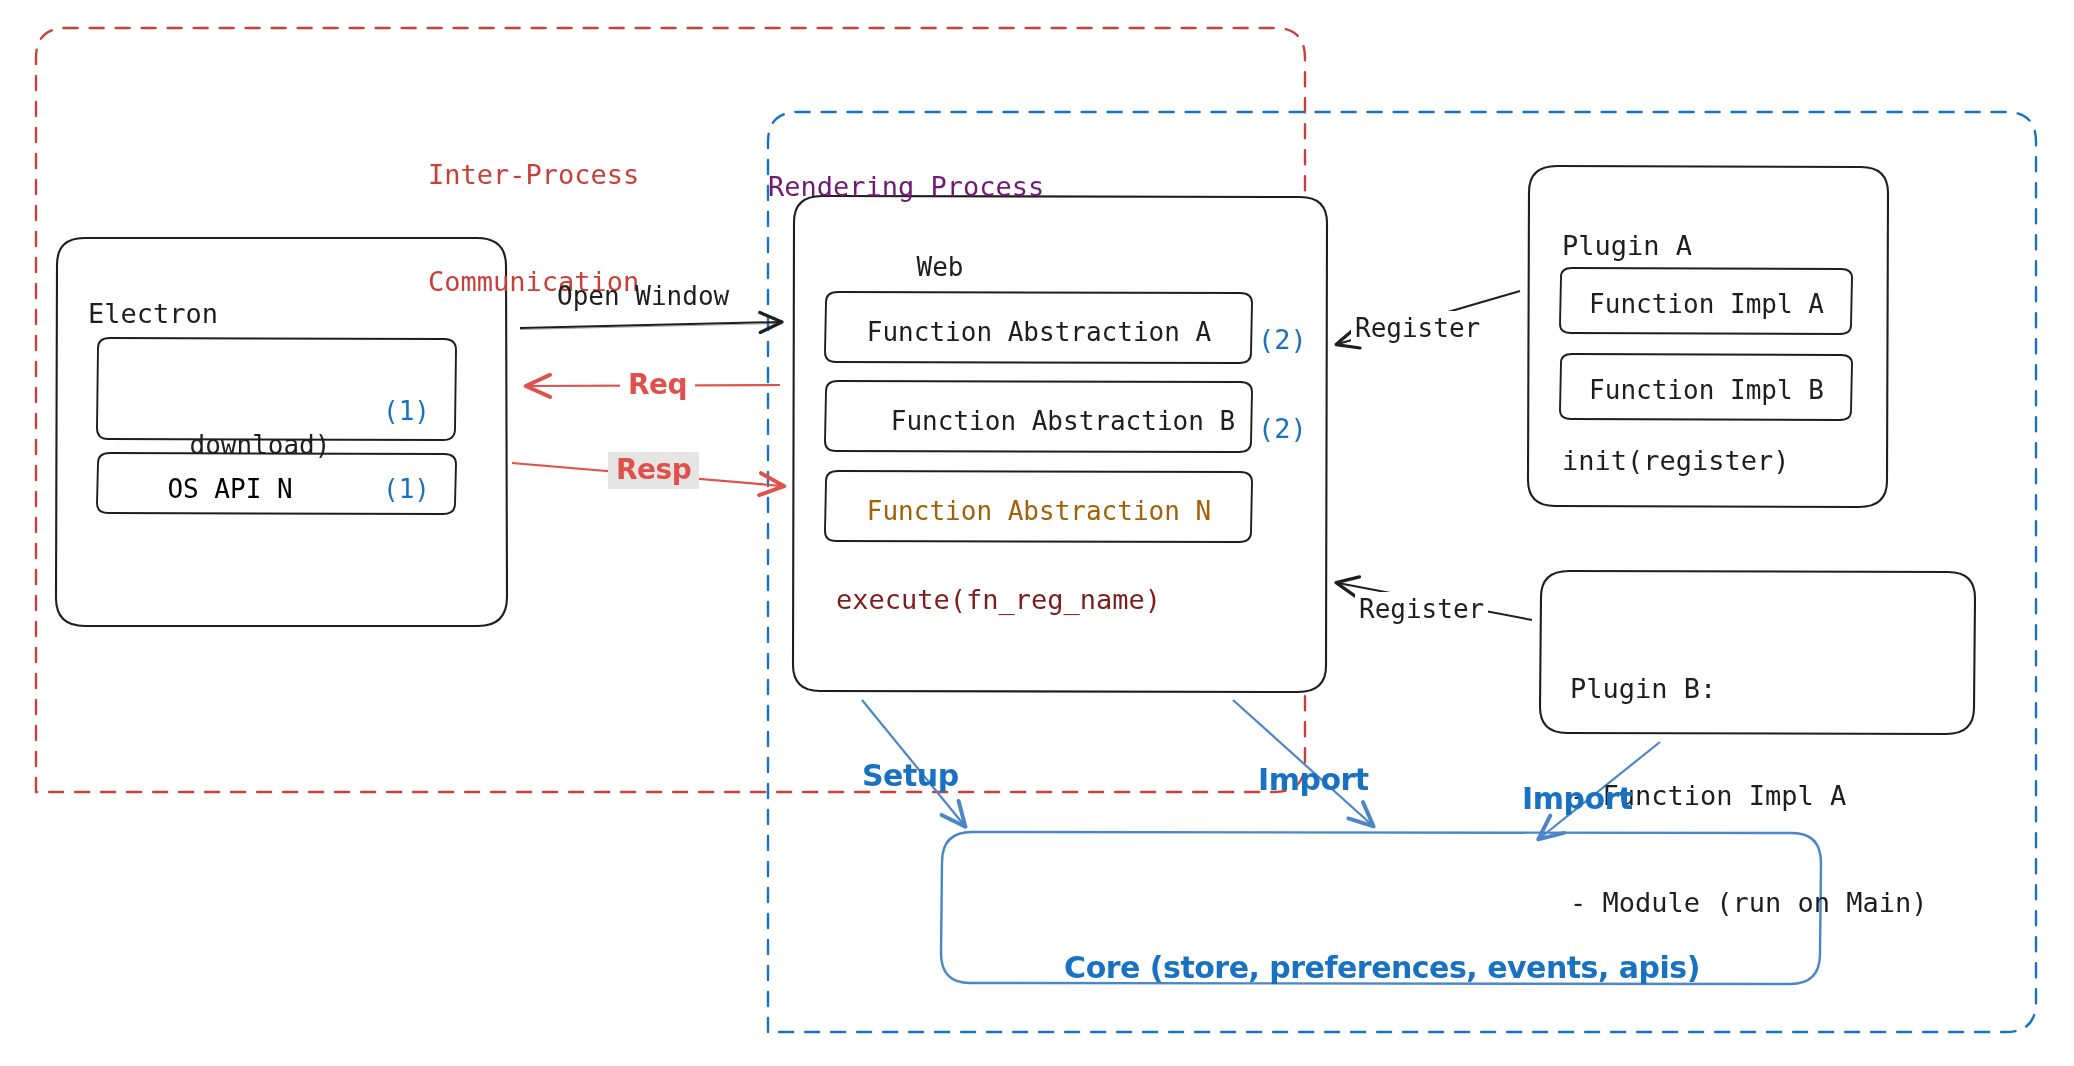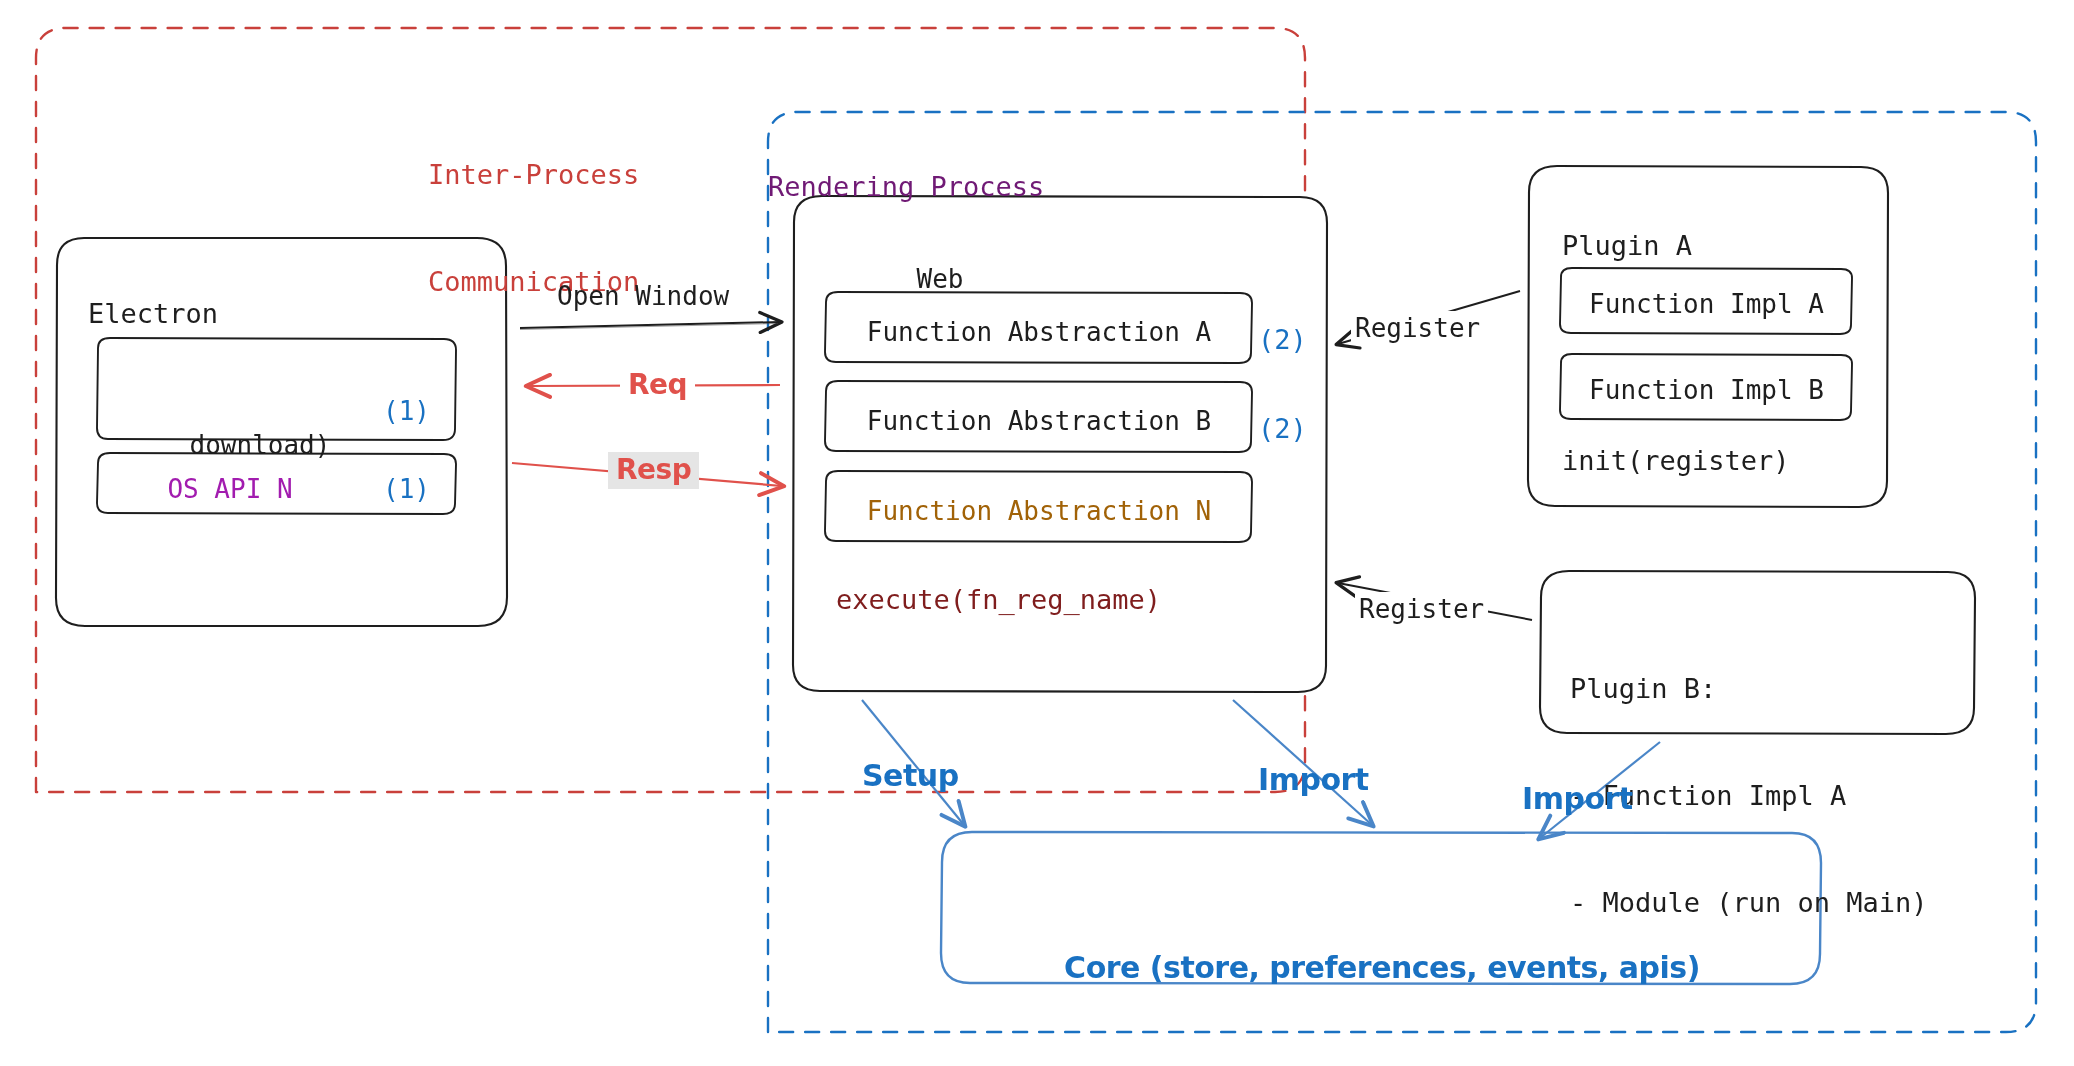--- a/index.html
+++ b/index.html
@@ -114,33 +114,33 @@
 
   <div class="lbl mono" style="left:768px;top:146px;font-size:27px;color:#701a75;margin-top:23px;">Rendering Process</div>
 
   <div class="lbl mono" style="left:88px;top:280px;font-size:27px;color:#1e1e1e;margin-top:16px;">Electron</div>
 
   <div class="lbl mono ctr" style="left:110px;top:359px;width:300px;font-size:26px;color:#1e1e1e;">
     <div>download)</div>
   </div>
   <div class="lbl mono" style="left:383px;top:394px;font-size:26px;color:#1971c2;">(1)</div>
 
-  <div class="lbl mono ctr" style="left:110px;top:472px;width:240px;font-size:26px;color:#a21caf;">OS API N</div>
+  <div class="lbl mono ctr" style="left:110px;top:472px;width:240px;font-size:26px;color:#000000;">OS API N</div>
   <div class="lbl mono" style="left:383px;top:472px;font-size:26px;color:#1971c2;">(1)</div>
 
   <div class="lbl mono" style="left:557px;top:279px;font-size:26px;color:#1e1e1e;">Open Window</div>
   <div class="lbl hand" style="left:620px;top:367px;font-size:28px;color:#e0514b;background:#fff;padding:0 8px;">Req</div>
   <div class="lbl hand" style="left:608px;top:452px;font-size:28px;color:#e0514b;background:#e5e5e5;padding:0 8px;">Resp</div>
 
-  <div class="lbl mono ctr" style="left:880px;top:250px;width:120px;font-size:26px;color:#1e1e1e;margin-top:12px;">Web</div>
+  <div class="lbl mono ctr" style="left:880px;top:250px;width:120px;font-size:26px;color:#1e1e1e;">Web</div>
 
   <div class="lbl mono ctr" style="left:826px;top:315px;width:426px;font-size:26px;color:#1e1e1e;">Function Abstraction A</div>
   <div class="lbl mono" style="left:1258px;top:322px;font-size:27px;color:#1971c2;">(2)</div>
 
-  <div class="lbl mono ctr" style="left:826px;top:404px;width:426px;font-size:26px;color:#1e1e1e;">Function Abstraction B</div>
+  <div class="lbl mono ctr" style="left:826px;top:404px;width:426px;font-size:26px;color:#1e1e1e;padding-left:24px;">Function Abstraction B</div>
   <div class="lbl mono" style="left:1258px;top:411px;font-size:27px;color:#1971c2;">(2)</div>
 
   <div class="lbl mono ctr" style="left:826px;top:494px;width:426px;font-size:26px;color:#a16207;">Function Abstraction N</div>
 
   <div class="lbl mono" style="left:836px;top:582px;font-size:27px;color:#7f1d1d;">execute(fn_reg_name)</div>
 
   <div class="lbl mono" style="left:1351px;top:311px;font-size:26px;color:#1e1e1e;background:#fff;padding:0 4px;">Register</div>
   <div class="lbl mono" style="left:1355px;top:592px;font-size:26px;color:#1e1e1e;background:#fff;padding:0 4px;">Register</div>
 
   <div class="lbl mono" style="left:1562px;top:228px;font-size:27px;color:#1e1e1e;">Plugin A</div>

